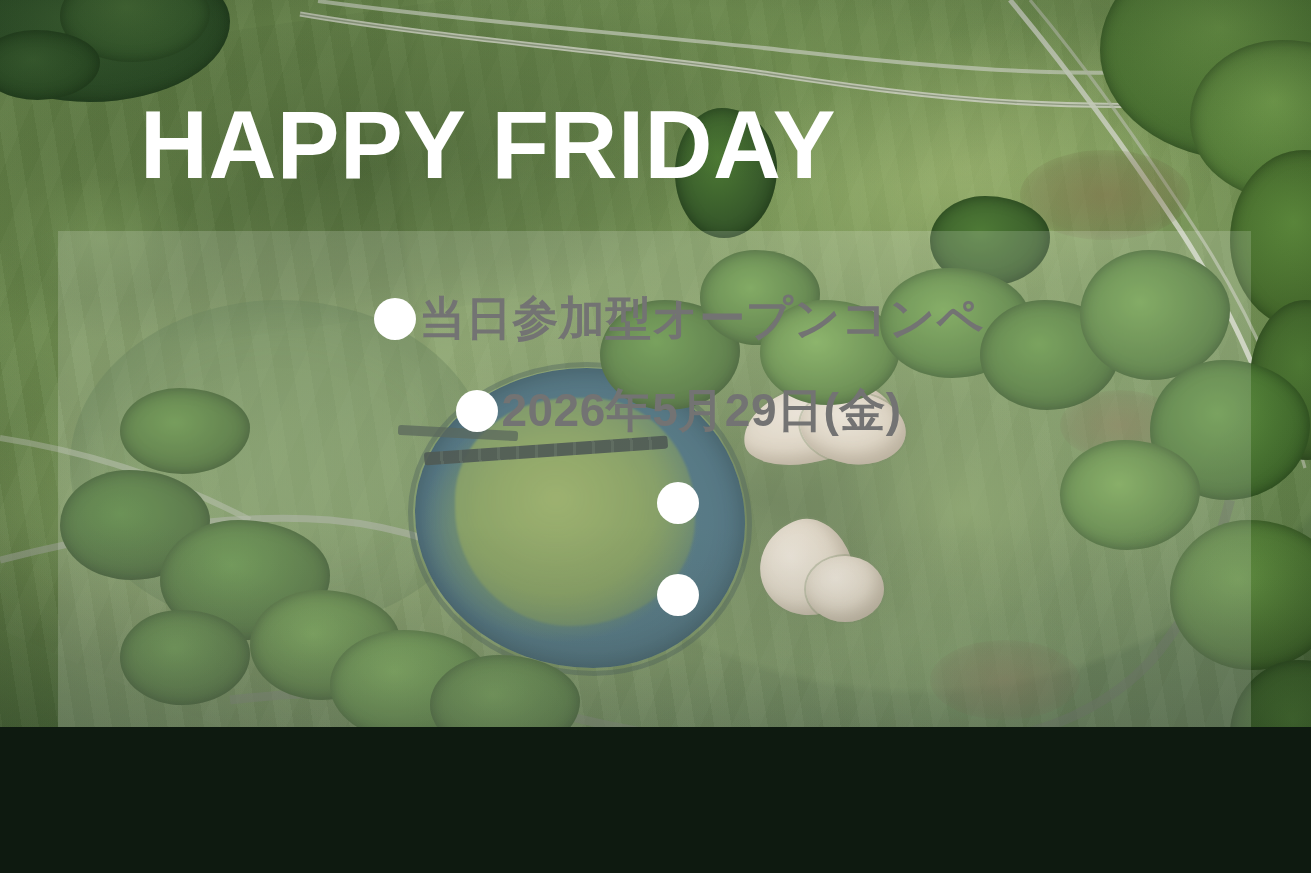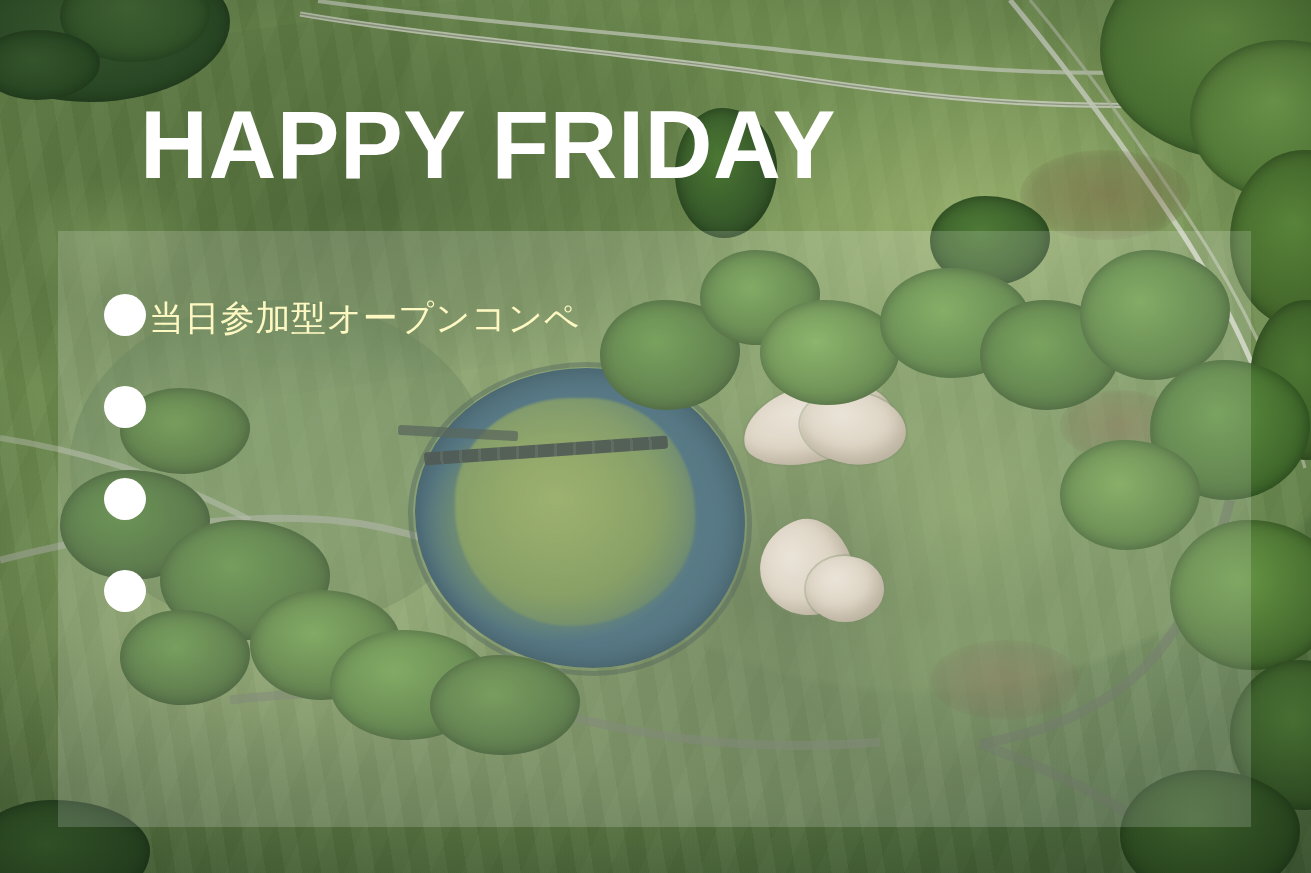--- a/index.html
+++ b/index.html
@@ -4,23 +4,24 @@
 <title>Happy Friday Golf Promo</title>
 <style>
   html, body {
     margin: 0;
     padding: 0;
     background: #0e1a10;
   }
   #poster {
     position: relative;
     width: 1311px;
-    height: 873px;
+    height: 727px;
     overflow: hidden;
     font-family: "Liberation Sans", "DejaVu Sans", sans-serif;
+    text-align: center;
     -webkit-font-smoothing: antialiased;
   }
 
   
   .photo {
     position: absolute;
     inset: 0;
     background-color: #5f7a46;
     overflow: hidden;
   }
@@ -273,24 +274,24 @@
     transform-origin: left center;
   }
 
   .body-block {
     position: absolute;
     left: 104px;
     top: 272px;
     width: 1150px;
   }
   .line {
-    color: #fef9c3;
-    font-size: 35px;
+    color: #737373;
+    font-size: 46px;
     line-height: 92px;
-    font-weight: 400;
+    font-weight: 700;
     white-space: nowrap;
     letter-spacing: 0.5px;
   }
   .line .bullet {
     display: inline-block;
     width: 42px;
     height: 42px;
     border-radius: 50%;
     background: #ffffff;
     vertical-align: -6px;
@@ -400,21 +401,21 @@
 
   <div class="headline">HAPPY FRIDAY</div>
 
   <div class="body-block">
 
     <div class="line">
       <span class="bullet"></span><span>当日参加型オープンコンペ</span>
     </div>
 
     <div class="line">
-      <span class="bullet"></span>
+      <span class="bullet"></span><span>2026年5月29日(金)</span>
     </div>
 
     <div class="line">
       <span class="bullet"></span>
     </div>
 
     <div class="line">
       <span class="bullet"></span>
     </div>
 

